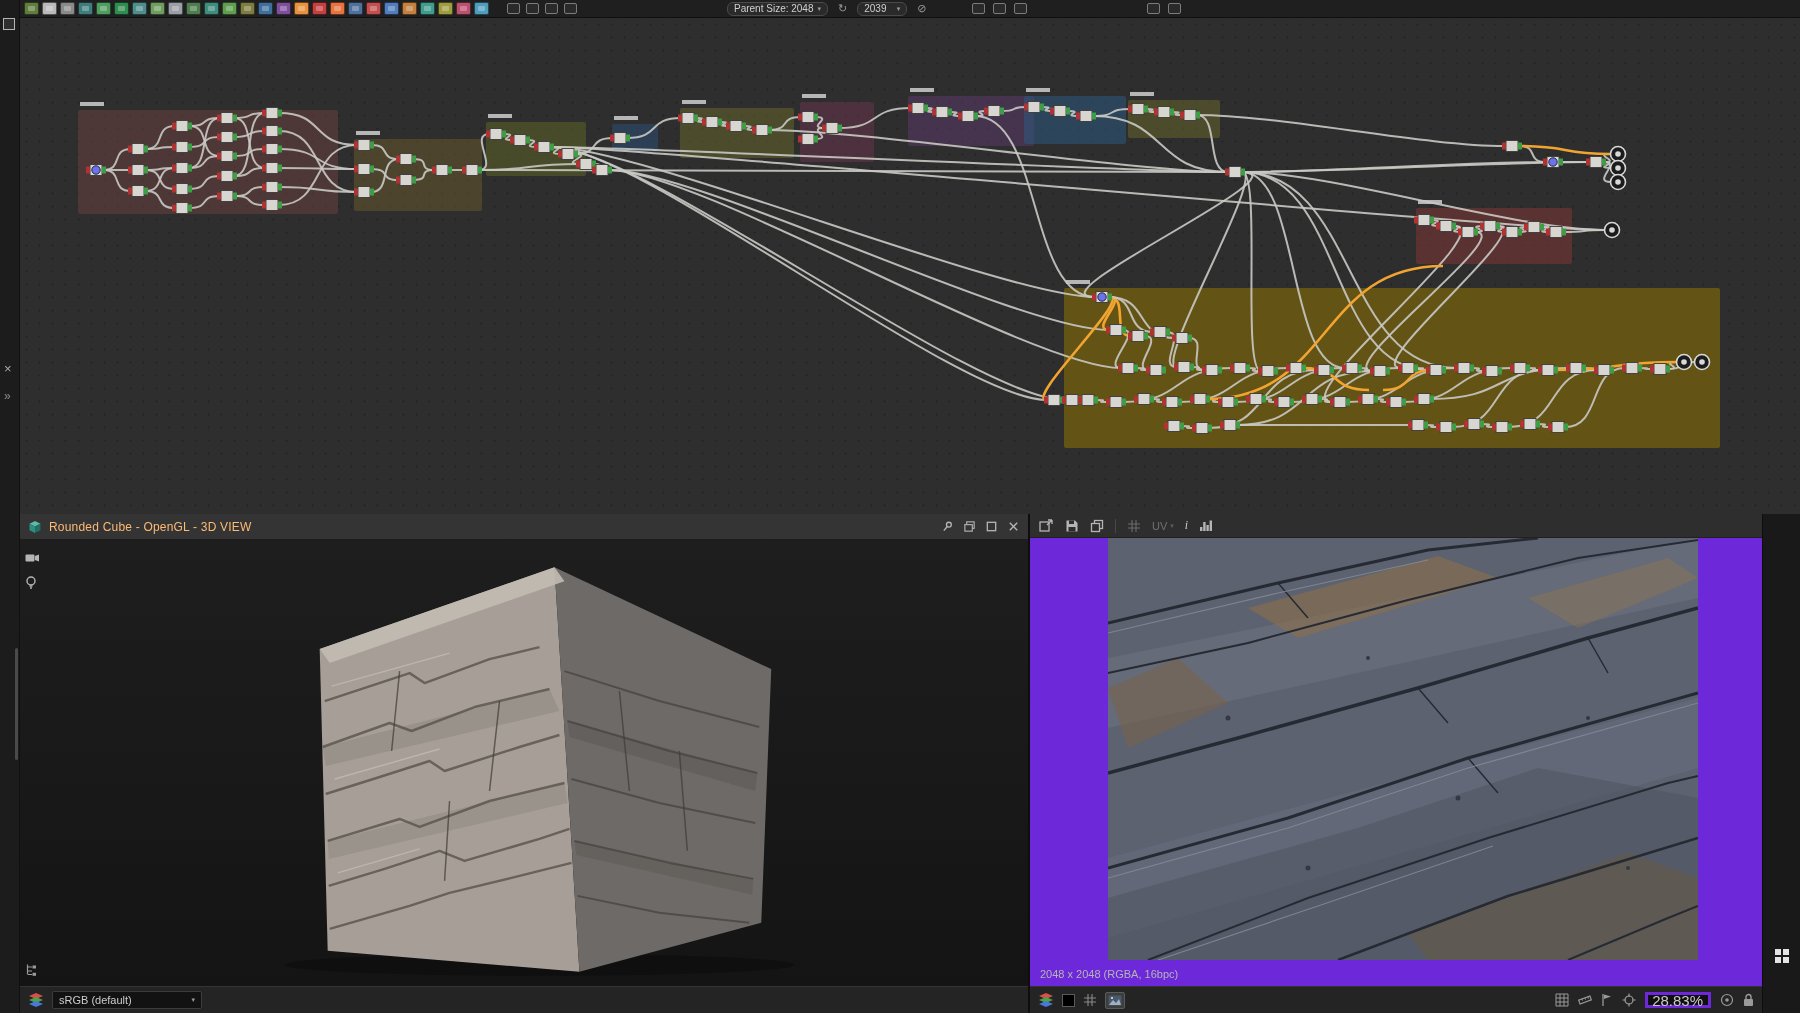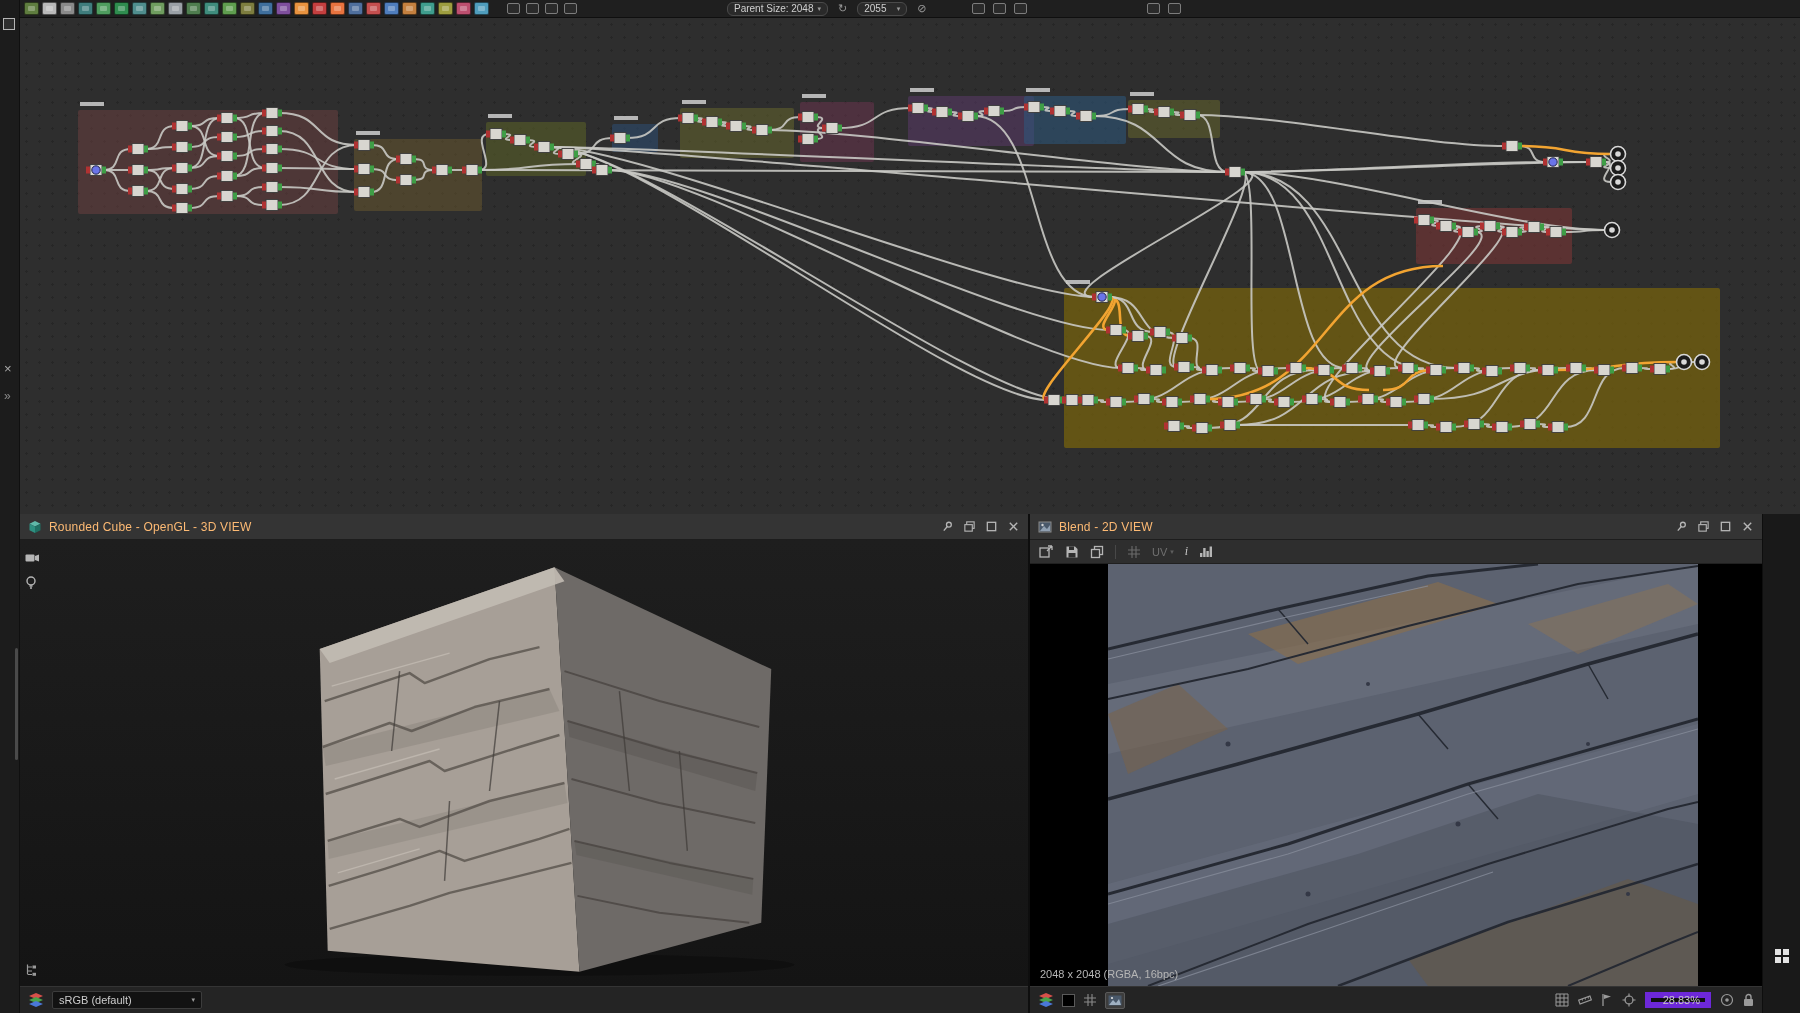--- a/index.html
+++ b/index.html
@@ -67,39 +67,39 @@
 
   .toolbar2d { height:24px; background:#2e2e2e; border-bottom:1px solid #202020;
     display:flex; align-items:center; gap:11px; padding:0 9px; }
   .toolbar2d .dim { opacity:.45; }
   .t2-label { font-size:11px; color:#bdbdbd; display:flex; align-items:center; gap:3px; }
   .t2-info { font-size:12px; color:#c9c9c9; font-style:italic; font-family:"Liberation Serif",serif; }
   .t2-sep { width:1px; height:14px; background:#484848; }
 
   .viewport { flex:1; position:relative; overflow:hidden; }
   #viewport3d { background:linear-gradient(#1e1e1e,#141414); }
-  #viewport2d { background:#000000; }
+  #viewport2d { background:#6d28d9; }
   #cube-svg { position:absolute; inset:0; width:100%; height:100%; }
   #tex-svg { position:absolute; left:78px; top:0; width:590px; height:422px; }
   .side-tools { position:absolute; left:5px; top:12px; display:flex; flex-direction:column; gap:12px; }
   .tree-tool { position:absolute; left:5px; bottom:6px; }
   .size-info { position:absolute; left:10px; bottom:6px; font-size:11px; color:#b5b5b5; }
 
   .statusbar { height:27px; background:#242424; border-top:1px solid #343434;
     display:flex; align-items:center; gap:8px; padding:0 8px; }
   .cs-select { height:18px; min-width:150px; background:#121212; border:1px solid #3c3c3c;
     border-radius:2px; display:flex; align-items:center; justify-content:space-between;
     padding:0 6px; font-size:11px; color:#cccccc; }
   .swatch-black { width:13px; height:13px; background:#000; border:1px solid #5a5a5a; }
   .img-btn { width:20px; height:17px; background:#3d3d3d; border:1px solid #5a5a5a; border-radius:2px;
     display:flex; align-items:center; justify-content:center; }
   .sb-right { margin-left:auto; display:flex; align-items:center; gap:9px; }
-  .zoom-box { width:66px; height:16px; background:#101010; border:6px solid #6d28d9;
+  .zoom-box { width:66px; height:16px; background:#101010; border:3px solid #6d28d9;
     display:flex; align-items:center; justify-content:flex-end; padding:0 5px;
-    font-size:11px; color:#c9c9c9; }
+    font-size:15px; color:#c9c9c9; }
 </style>
 </head>
 <body>
 
 <div id="app">
 
   <div id="left-strip">
     <div class="strip-square"></div>
     <div class="strip-close">×</div>
     <div class="strip-expand">»</div>
@@ -194,21 +194,21 @@
         <div class="tb-gray"></div>
         <div class="tb-gray"></div>
         <div class="tb-gray"></div>
       </div>
       <div class="tb-dropdown">
         <span>Parent Size: 2048</span>
         <span class="caret">▾</span>
       </div>
       <span class="tb-glyph">↻</span>
       <div class="tb-dropdown small">
-        <span>2055</span>
+        <span>2039</span>
         <span class="caret">▾</span>
       </div>
       <span class="tb-glyph">⊘</span>
       <div class="tb-right-group">
         <div class="tb-gray"></div>
         <div class="tb-gray"></div>
         <div class="tb-gray"></div>
       </div>
       <div class="tb-far-group">
         <div class="tb-gray"></div>
@@ -833,44 +833,20 @@
           <div class="cs-select">
             <span>sRGB (default)</span>
             <span class="caret">▾</span>
           </div>
         </div>
       </section>
 
       <div class="panel-gap"></div>
 
       <section class="panel" id="panel2d">
-        <div class="panel-header">
-          <svg width="14" height="14" viewBox="0 0 14 14">
-            <rect x="1" y="2" width="12" height="10" fill="#49586a" stroke="#8a8a8a" stroke-width="1"></rect>
-            <polygon points="2,11 6,6 9,9 12,5 12,11" fill="#90a0b2"></polygon>
-            <circle cx="4.5" cy="5" r="1.2" fill="#d6d6d6"></circle>
-          </svg>
-          <span class="panel-title">Blend - 2D VIEW</span>
-          <div class="win-icons">
-            <svg width="13" height="13" viewBox="0 0 14 14">
-                <circle cx="8.5" cy="5" r="2.6" fill="none" stroke="#b5b5b5" stroke-width="1.4"></circle>
-                <path d="M6.8 7 L3 11.5" stroke="#b5b5b5" stroke-width="1.4"></path>
-              </svg>
-            <svg width="13" height="13" viewBox="0 0 14 14">
-                <rect x="4" y="2" width="8" height="7" fill="none" stroke="#b5b5b5" stroke-width="1.2"></rect>
-                <rect x="2" y="5" width="8" height="7" fill="#343434" stroke="#b5b5b5" stroke-width="1.2"></rect>
-              </svg>
-            <svg width="13" height="13" viewBox="0 0 14 14">
-                <rect x="2.5" y="2.5" width="9" height="9" fill="none" stroke="#b5b5b5" stroke-width="1.4"></rect>
-              </svg>
-            <svg width="13" height="13" viewBox="0 0 14 14">
-                <path d="M3 3 L11 11 M11 3 L3 11" stroke="#b5b5b5" stroke-width="1.5"></path>
-              </svg>
-          </div>
-        </div>
 
         <div class="toolbar2d">
           <svg width="15" height="14" viewBox="0 0 15 14">
               <rect x="1" y="3" width="9" height="9" fill="none" stroke="#b5b5b5" stroke-width="1.3"></rect>
               <path d="M8 6 L13 1 M13 1 L13 5 M13 1 L9 1" stroke="#b5b5b5" stroke-width="1.3" fill="none"></path>
             </svg>
           <svg width="14" height="14" viewBox="0 0 14 14">
               <path d="M1.5 1.5 H10 L12.5 4 V12.5 H1.5 Z" fill="#b5b5b5"></path>
               <rect x="4" y="1.5" width="5" height="3.5" fill="#2e2e2e"></rect>
               <rect x="3.5" y="8" width="7" height="4.5" fill="#2e2e2e"></rect>

